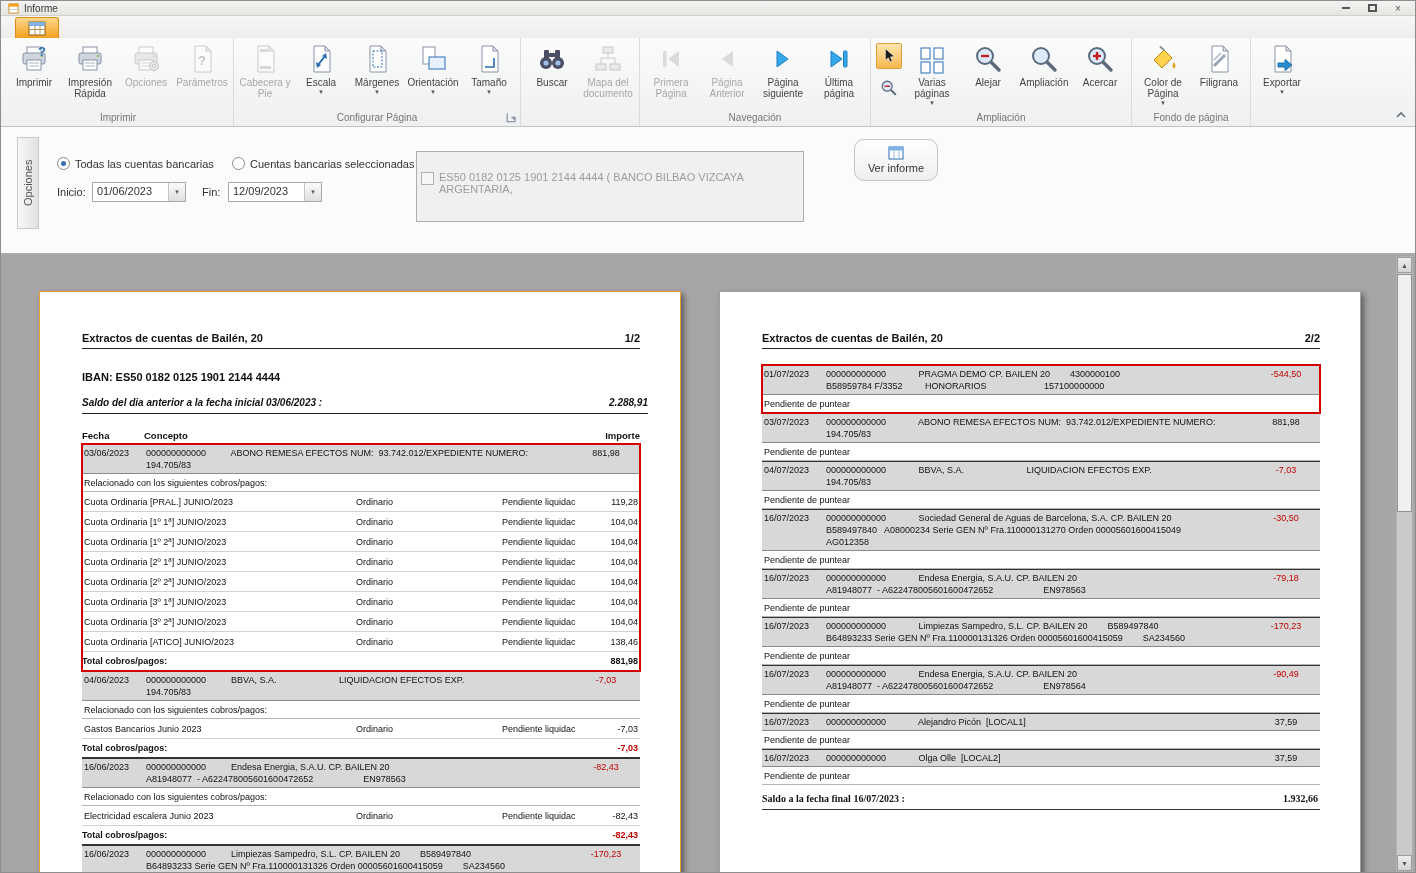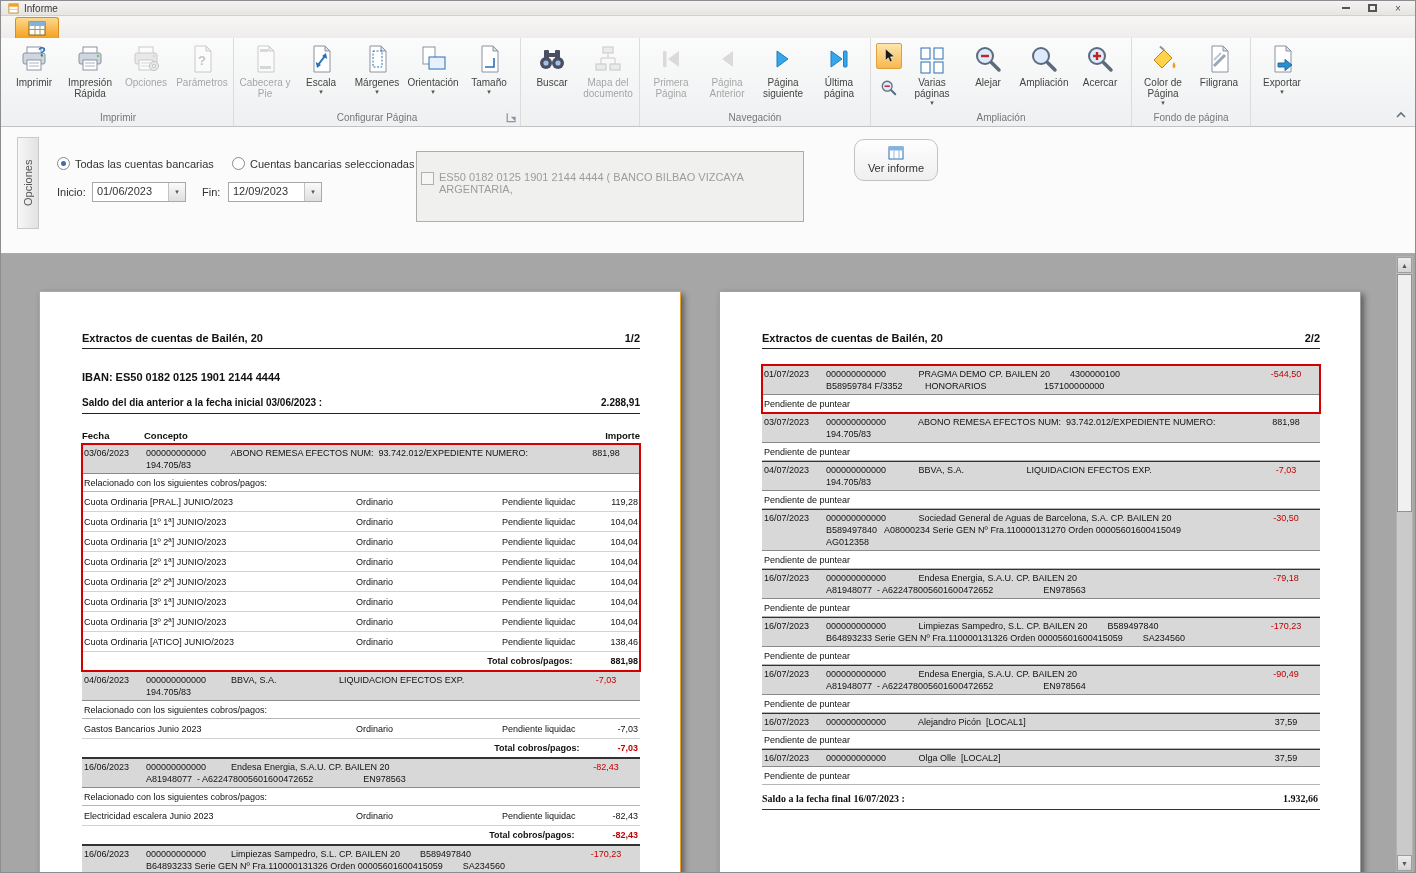--- a/index.html
+++ b/index.html
@@ -68,39 +68,39 @@
   
   .preview { height:620px; background:#a6a6a6; position:relative; overflow:hidden; }
   .page { position:absolute; top:37px; width:642px; height:645px; background:#fff;
           box-shadow:3px 3px 6px rgba(0,0,0,.45); font-size:9px; color:#111; }
   .page1 { left:38px; border:1px solid #e8a033; }
   .page2 { left:718px; border:1px solid #9f9f9f; }
 
   .p-head { margin:40px 40px 0 42px; padding-bottom:4px; border-bottom:1px solid #222;
             display:flex; justify-content:space-between; font-size:11px; font-weight:bold; }
   .p-iban { margin:22px 40px 0 42px; font-size:11px; font-weight:bold; }
-  .p-saldo { margin:14px 40px 0 42px; padding-bottom:5px; border-bottom:1px solid #222;
-             display:flex; justify-content:space-between; font-size:10px; font-weight:bold; }
+  .p-saldo { margin:14px 32px 0 42px; padding-bottom:5px; border-bottom:1px solid #222;
+             display:flex; justify-content:space-between; font-size:10px; font-weight:bold;font-style:italic; }
   .p-cols { margin:16px 40px 0 42px; padding-bottom:2px; border-bottom:1px solid #222;
             display:grid; grid-template-columns:62px 1fr 60px; font-size:9.5px; font-weight:bold; }
   .c-imp { text-align:right; }
   .p-body { margin:0 40px 0 42px; }
   .p2-body { margin:16px 40px 0 42px; }
 
   .block, .block2 { position:relative; }
   .hl { outline:2px solid #d40000; outline-offset:-1px; z-index:2; }
   .mrow { display:grid; grid-template-columns:62px 1fr 64px; background:#d8d8d8; font-size:9px; line-height:12px;
           padding:2px; border-top:1px solid #333; border-bottom:1px solid #8a8a8a; }
   .m-lines { white-space:pre; overflow:hidden; }
   .m-amt { text-align:center; }
   .neg { color:#c00000; }
   .rel-label, .note { font-size:9px; padding:4px 0 3px 2px; border-bottom:1px solid #b5b5b5; }
   .drow { display:grid; grid-template-columns:272px 146px 104px 1fr; font-size:9px; padding:5px 0 4px 2px; border-bottom:1px solid #d2d2d2; }
   .d-amt { text-align:right; padding-right:2px; }
-  .trow { display:flex; justify-content:flex-end; gap:38px; font-size:9px; font-weight:bold;
+  .trow { display:flex; justify-content:space-between; gap:38px; font-size:9px; font-weight:bold;
           padding:4px 2px 4px 0; border-bottom:1px solid #333; }
   .p2-saldo { display:flex; justify-content:space-between; font-size:10px; font-weight:bold;
               padding:8px 2px 5px 0; border-bottom:1px solid #333;font-family:Liberation Serif, serif; }
 
   
   .vscroll { position:absolute; top:2px; right:2px; bottom:2px; width:17px; background:#cacaca; border:1px solid #b2b2b2; }
   .sb-btn { position:absolute; left:0; right:0; height:16px; background:linear-gradient(#ececec,#d4d4d4);
             border:1px solid #9d9d9d; display:flex; align-items:center; justify-content:center; font-size:7px; color:#555; }
   .sb-up { top:0; } .sb-down { bottom:0; }
   .sb-thumb { position:absolute; top:17px; left:0; right:0; height:238px; background:#f0f0f0; border:1px solid #929292; }

